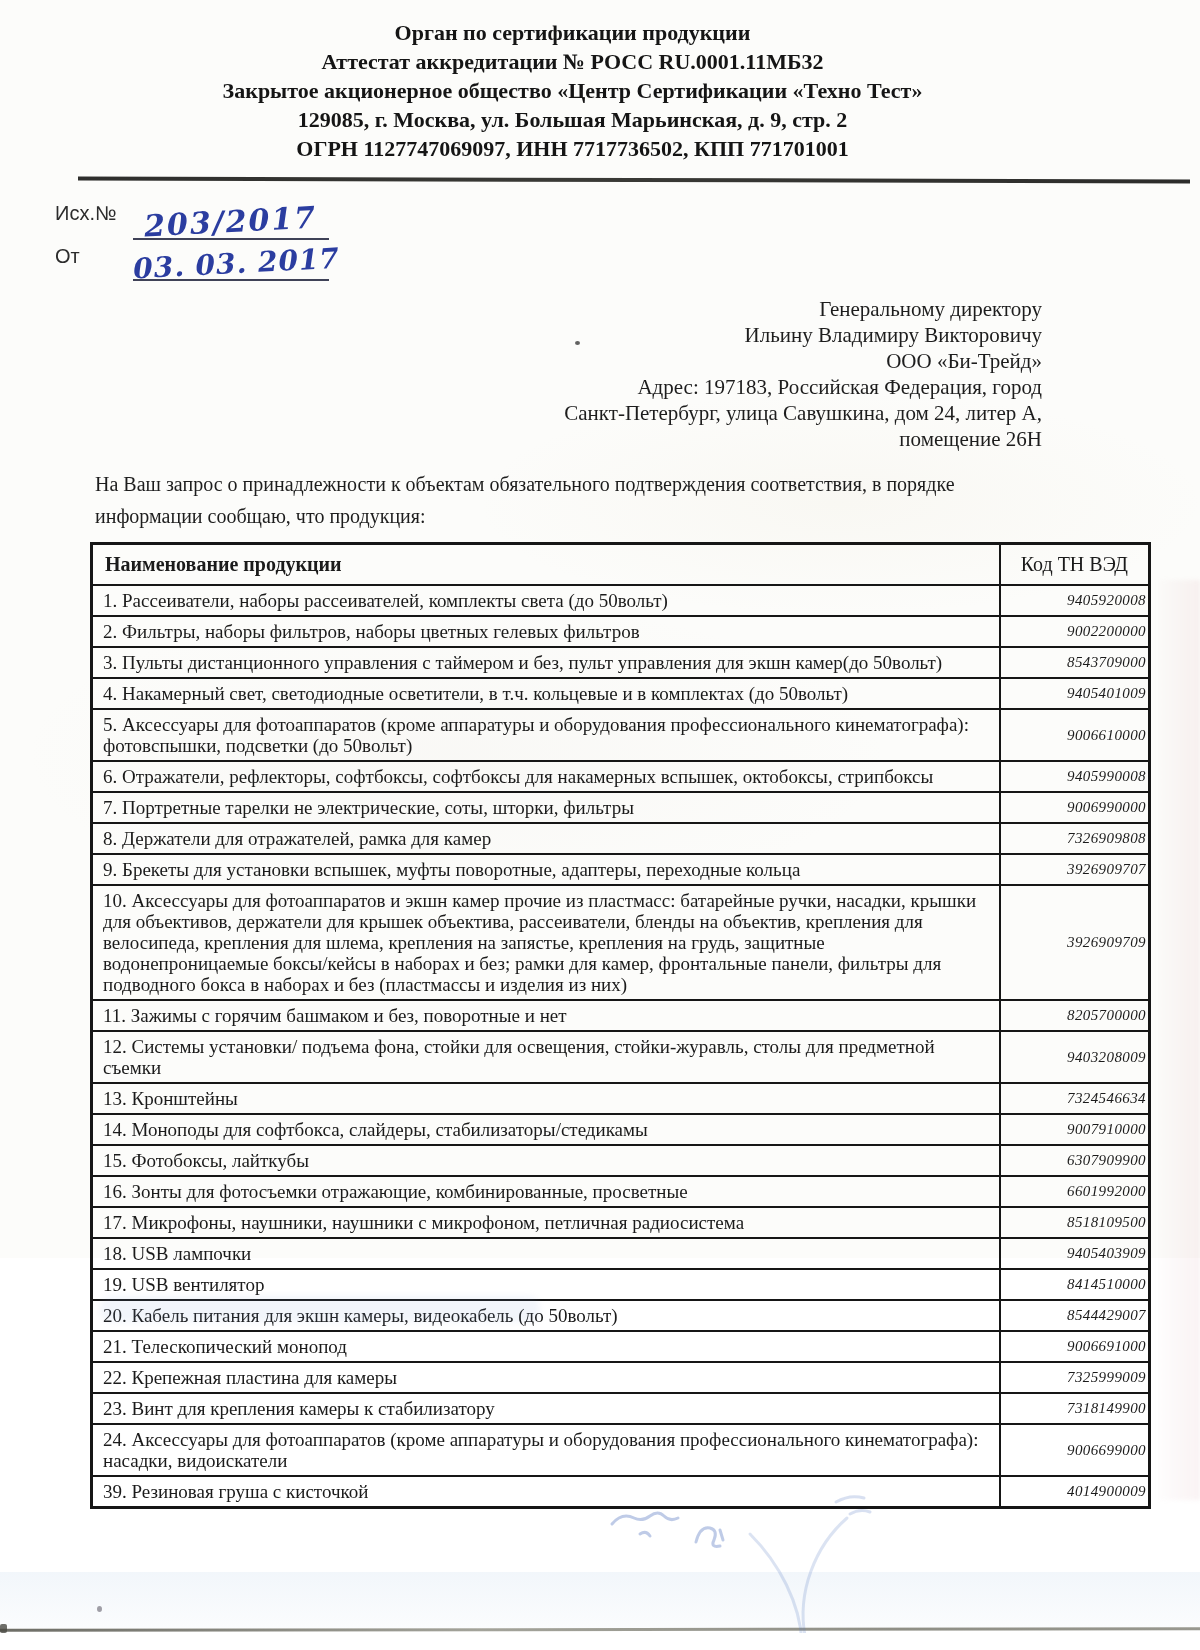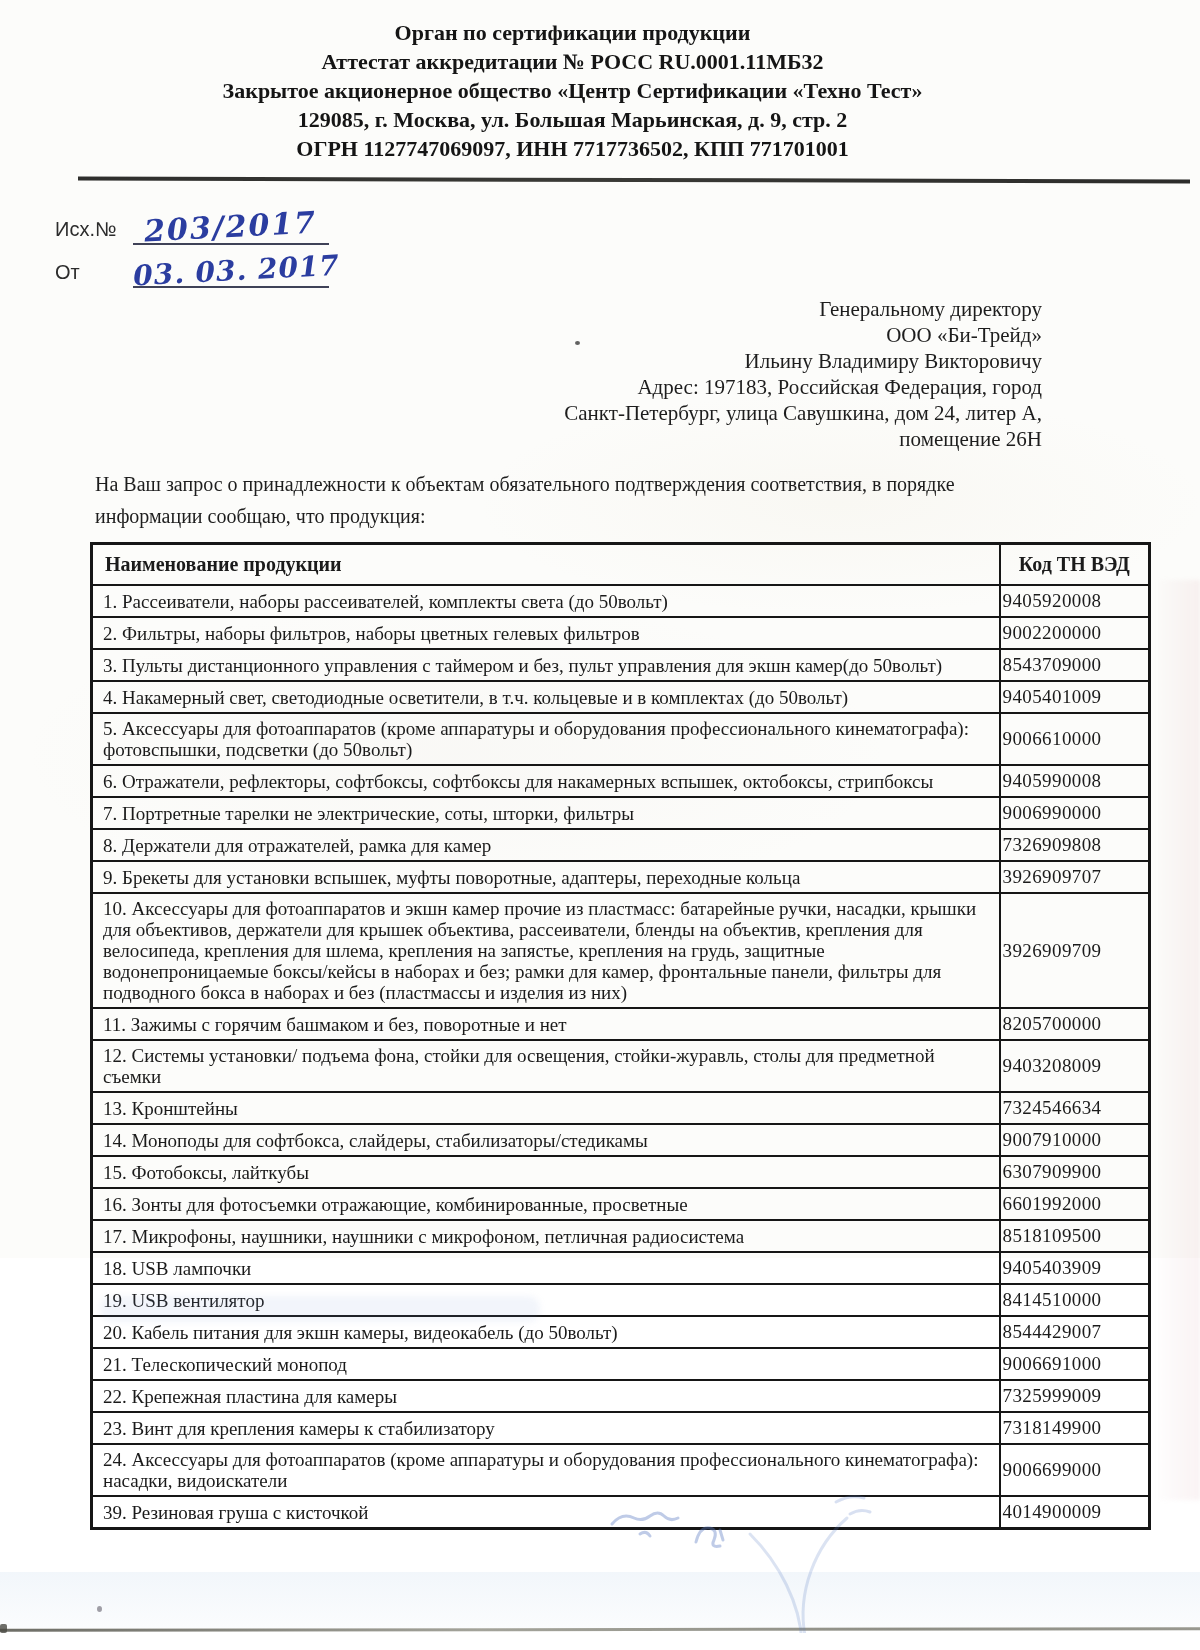--- a/index.html
+++ b/index.html
@@ -10,37 +10,37 @@
     background:
       radial-gradient(ellipse 520px 160px at 70% 40%, rgba(222,212,182,0.10), transparent 70%),
       radial-gradient(ellipse 620px 220px at 38% 60%, rgba(214,206,196,0.08), transparent 70%),
       #fcfcfa;
   }
   
   .letterhead{padding-top:18px;margin:0 150px 0 95px;text-align:center;font-weight:700;font-size:22px;line-height:29px;color:#151515;}
   .rule{margin:15px 0 0 78px;width:1112px;height:4px;background:linear-gradient(to right,#2e2e2c,#3a3a36 45%,#2c2c2a);transform:rotate(0.15deg);}
   
   .ref{margin:20px 0 0 55px;}
-  .ref-row{height:43px;display:flex;align-items:flex-end;}
+  .ref-row{height:43px;display:flex;align-items:flex-start;}
   .ref-label{font-family:"Liberation Sans",sans-serif;font-size:20px;color:#2c2c2c;width:72px;padding-bottom:4px;}
   .ref-line{display:inline-block;width:196px;border-bottom:2px solid #3f4257;text-align:center;margin-left:6px;padding-bottom:1px;}
   .hw{display:inline-block;font-family:"DejaVu Serif",serif;font-style:italic;font-weight:700;font-size:30px;color:#2b3da0;letter-spacing:2px;transform:rotate(-3deg) translateY(2px);white-space:nowrap;}
   .hw-date{font-size:28px;letter-spacing:1px;}
   
   .recipient{margin:8px 158px 0 auto;width:640px;text-align:right;font-size:21px;line-height:26px;color:#1d1d1d;}
   
   .title{margin:22px 150px 0 95px;text-align:center;font-weight:700;font-size:22px;color:#151515;}
   .intro{margin:16px 0 0 95px;width:912px;font-size:20px;line-height:32px;color:#1d1d1d;}
   
   table.products{margin:10px 0 0 90px;width:1058px;border-collapse:collapse;table-layout:fixed;border:3px solid #161616;}
   table.products th,table.products td{border:2px solid #161616;}
   th.h-name{text-align:left;font-size:20px;font-weight:700;padding:8px 10px 8px 12px;border-bottom-width:3px;}
-  th.h-code{text-align:center;font-size:20px;font-weight:700;padding:8px 10px;border-bottom-width:3px;}
+  th.h-code{text-align:center;font-size:20px;font-weight:400;padding:8px 10px;border-bottom-width:3px;}
   td.c-name{font-size:19px;line-height:21px;padding:4px 18px 4px 10px;vertical-align:middle;}
-  td.c-code{font-size:19px;text-align:left;letter-spacing:0.4px;vertical-align:middle;padding:4px 2px;}
+  td.c-code{font-size:15px;text-align:right;letter-spacing:0.4px;vertical-align:middle;padding:4px 2px;font-style:italic;}
   
   .artifact{position:absolute;pointer-events:none;}
   .ink-dot{left:575px;top:341px;width:5px;height:4px;background:#3a3a3a;border-radius:50%;opacity:.8;}
   .speck{left:97px;top:1606px;width:5px;height:6px;background:#55525e;border-radius:50%;opacity:.55;}
   .smudge-blue{left:100px;top:1296px;width:440px;height:26px;background:rgba(130,160,220,0.10);filter:blur(3px);border-radius:12px;}
   .strip-pink{right:0;top:580px;width:46px;height:920px;background:linear-gradient(to left,rgba(226,186,192,0.18),rgba(226,186,192,0));filter:blur(2px);}
   .bottom-tint{left:0;top:1572px;width:1200px;height:56px;background:linear-gradient(to bottom,rgba(208,224,240,0.28),rgba(216,230,242,0.10));}
   .edge-line{left:0;top:1628px;width:1200px;height:3px;background:linear-gradient(to right,#6d6d66,#a3a39a 40%,#8f8f86 75%,#98988f);transform:rotate(-0.08deg);}
   .edge-blob{left:0;top:1624px;width:7px;height:9px;background:#4a4a44;border-radius:2px;opacity:.8;}
   .bleed{left:600px;top:1438px;width:340px;height:195px;opacity:.5;filter:blur(0.7px);}
@@ -66,22 +66,22 @@
       <span class="ref-line"><span class="hw">203/2017</span></span>
     </div>
     <div class="ref-row">
       <span class="ref-label">От</span>
       <span class="ref-line"><span class="hw hw-date">03. 03. 2017</span></span>
     </div>
   </section>
 
   <section class="recipient">
     <div>Генеральному директору</div>
+    <div>Ильину Владимиру Викторовичу</div>
     <div>ООО «Би-Трейд»</div>
-    <div>Ильину Владимиру Викторовичу</div>
     <div>Адрес: 197183, Российская Федерация, город</div>
     <div>Санкт-Петербург, улица Савушкина, дом 24, литер А,</div>
     <div>помещение 26Н</div>
   </section>
 
 
   <p class="intro">На Ваш запрос о принадлежности к объектам обязательного подтверждения соответствия, в порядке информации сообщаю, что продукция:</p>
 
   <table class="products">
     <colgroup>

